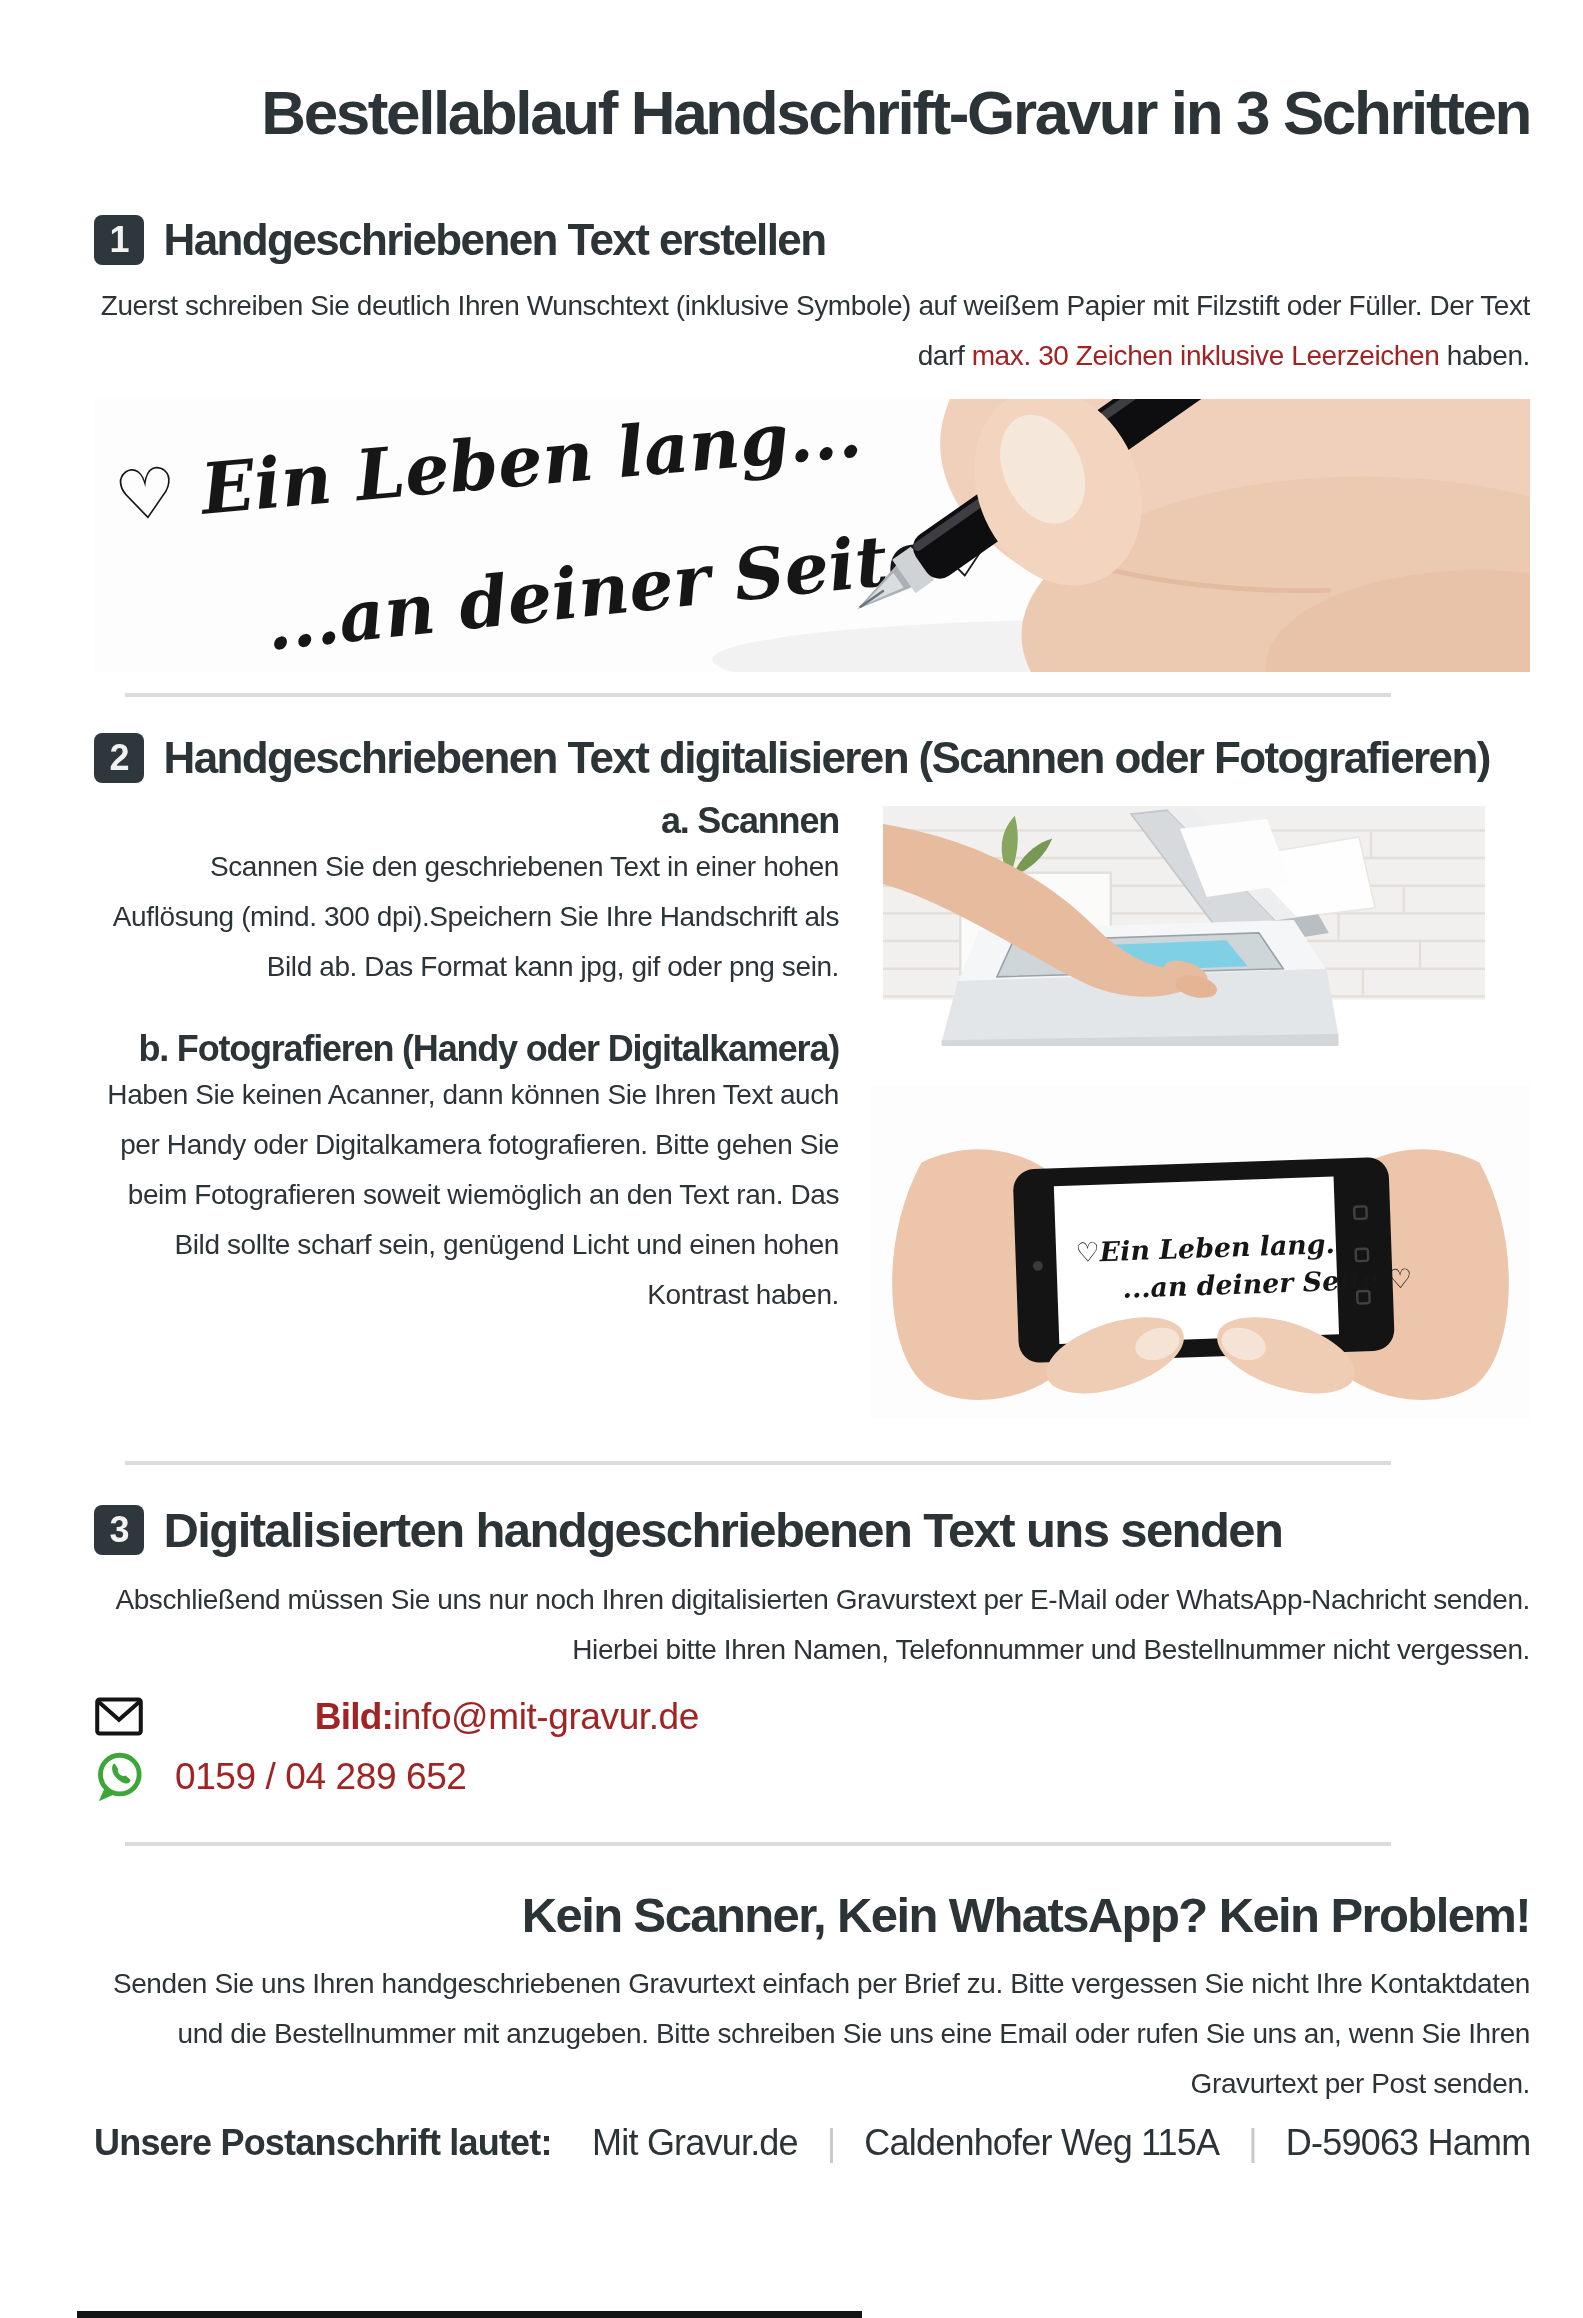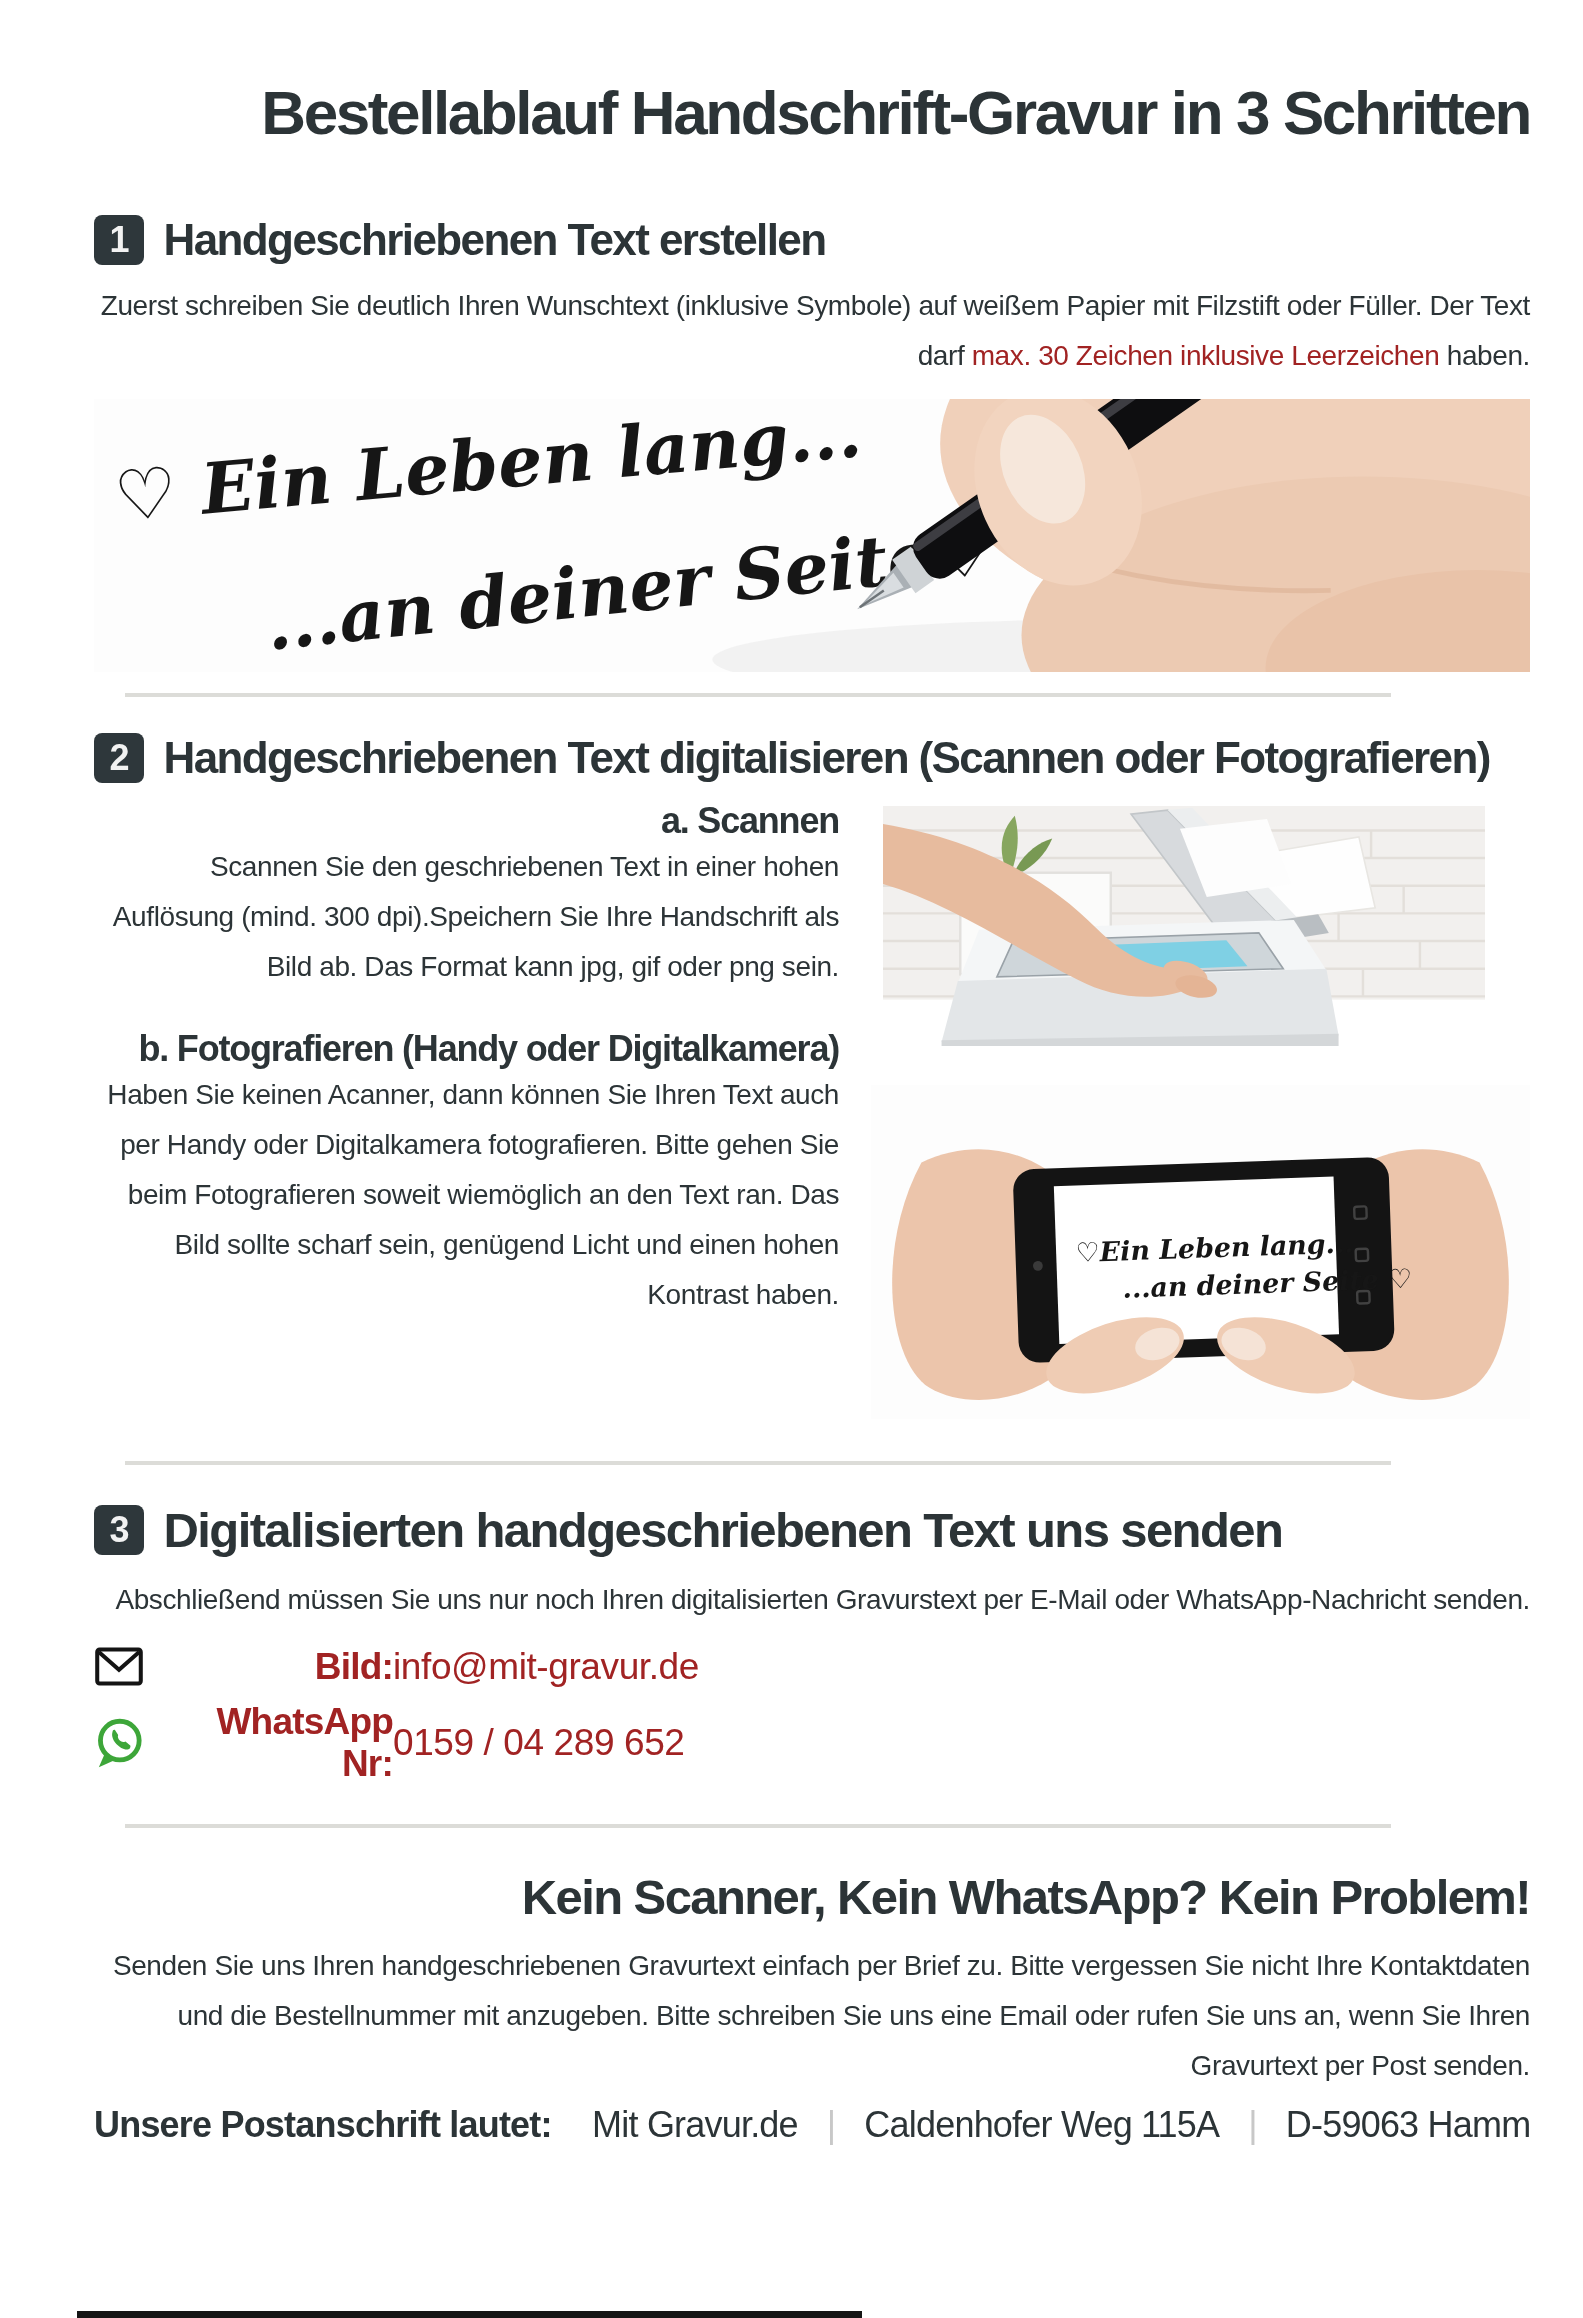--- a/index.html
+++ b/index.html
@@ -199,41 +199,41 @@
     </div>
   </div>
 
   <div class="divider d2"></div>
 
   <div class="step-header">
     <div class="step-badge">3</div>
     <div class="step-heading big">Digitalisierten handgeschriebenen Text uns senden</div>
   </div>
   <p class="body">Abschließend müssen Sie uns nur noch Ihren digitalisierten Gravurstext per E-Mail oder WhatsApp-Nachricht senden.</p>
+  <p class="body">Hierbei bitte Ihren Namen, Telefonnummer und Bestellnummer nicht vergessen.</p>
 
   <div class="contacts">
     <div class="contact-row">
       <div class="contact-icon-cell">
         <svg width="50" height="41" viewBox="0 0 62 50">
           <rect x="4" y="4" width="54" height="42" rx="3" fill="#ffffff" stroke="#141414" stroke-width="5"></rect>
           <path d="M6,7 L31,29 L56,7" fill="none" stroke="#141414" stroke-width="5"></path>
         </svg>
       </div>
       <div class="contact-label">Bild:</div>
       <div class="contact-value">info@mit-gravur.de</div>
     </div>
     <div class="contact-row">
       <div class="contact-icon-cell">
         <svg width="50" height="52" viewBox="0 0 62 64">
           <circle cx="32" cy="29" r="24" fill="none" stroke="#3da639" stroke-width="6"></circle>
           <polygon points="13,46 6,62 24,54" fill="#3da639"></polygon>
           <path d="M23,18 c-3,9 7,20 16,22 c4,1 7,-2 6,-5 l-6,-5 c-2,1 -5,1 -7,-1 c-2,-2 -3,-5 -2,-7 l-4,-6 c-1,-1 -3,0 -3,2 z" fill="#3da639"></path>
         </svg>
       </div>
-      <div class="contact-label">WhatsApp Nr:</div>
       <div class="contact-value">0159 / 04 289 652</div>
     </div>
   </div>
 
   <div class="divider d3"></div>
 
   <h2 class="footer-heading">Kein Scanner, Kein WhatsApp? Kein Problem!</h2>
   <p class="body">Senden Sie uns Ihren handgeschriebenen Gravurtext einfach per Brief zu. Bitte vergessen Sie nicht Ihre Kontaktdaten und die Bestellnummer mit anzugeben. Bitte schreiben Sie uns eine Email oder rufen Sie uns an, wenn Sie Ihren Gravurtext per Post senden.</p>
 
   <div class="address-row">

